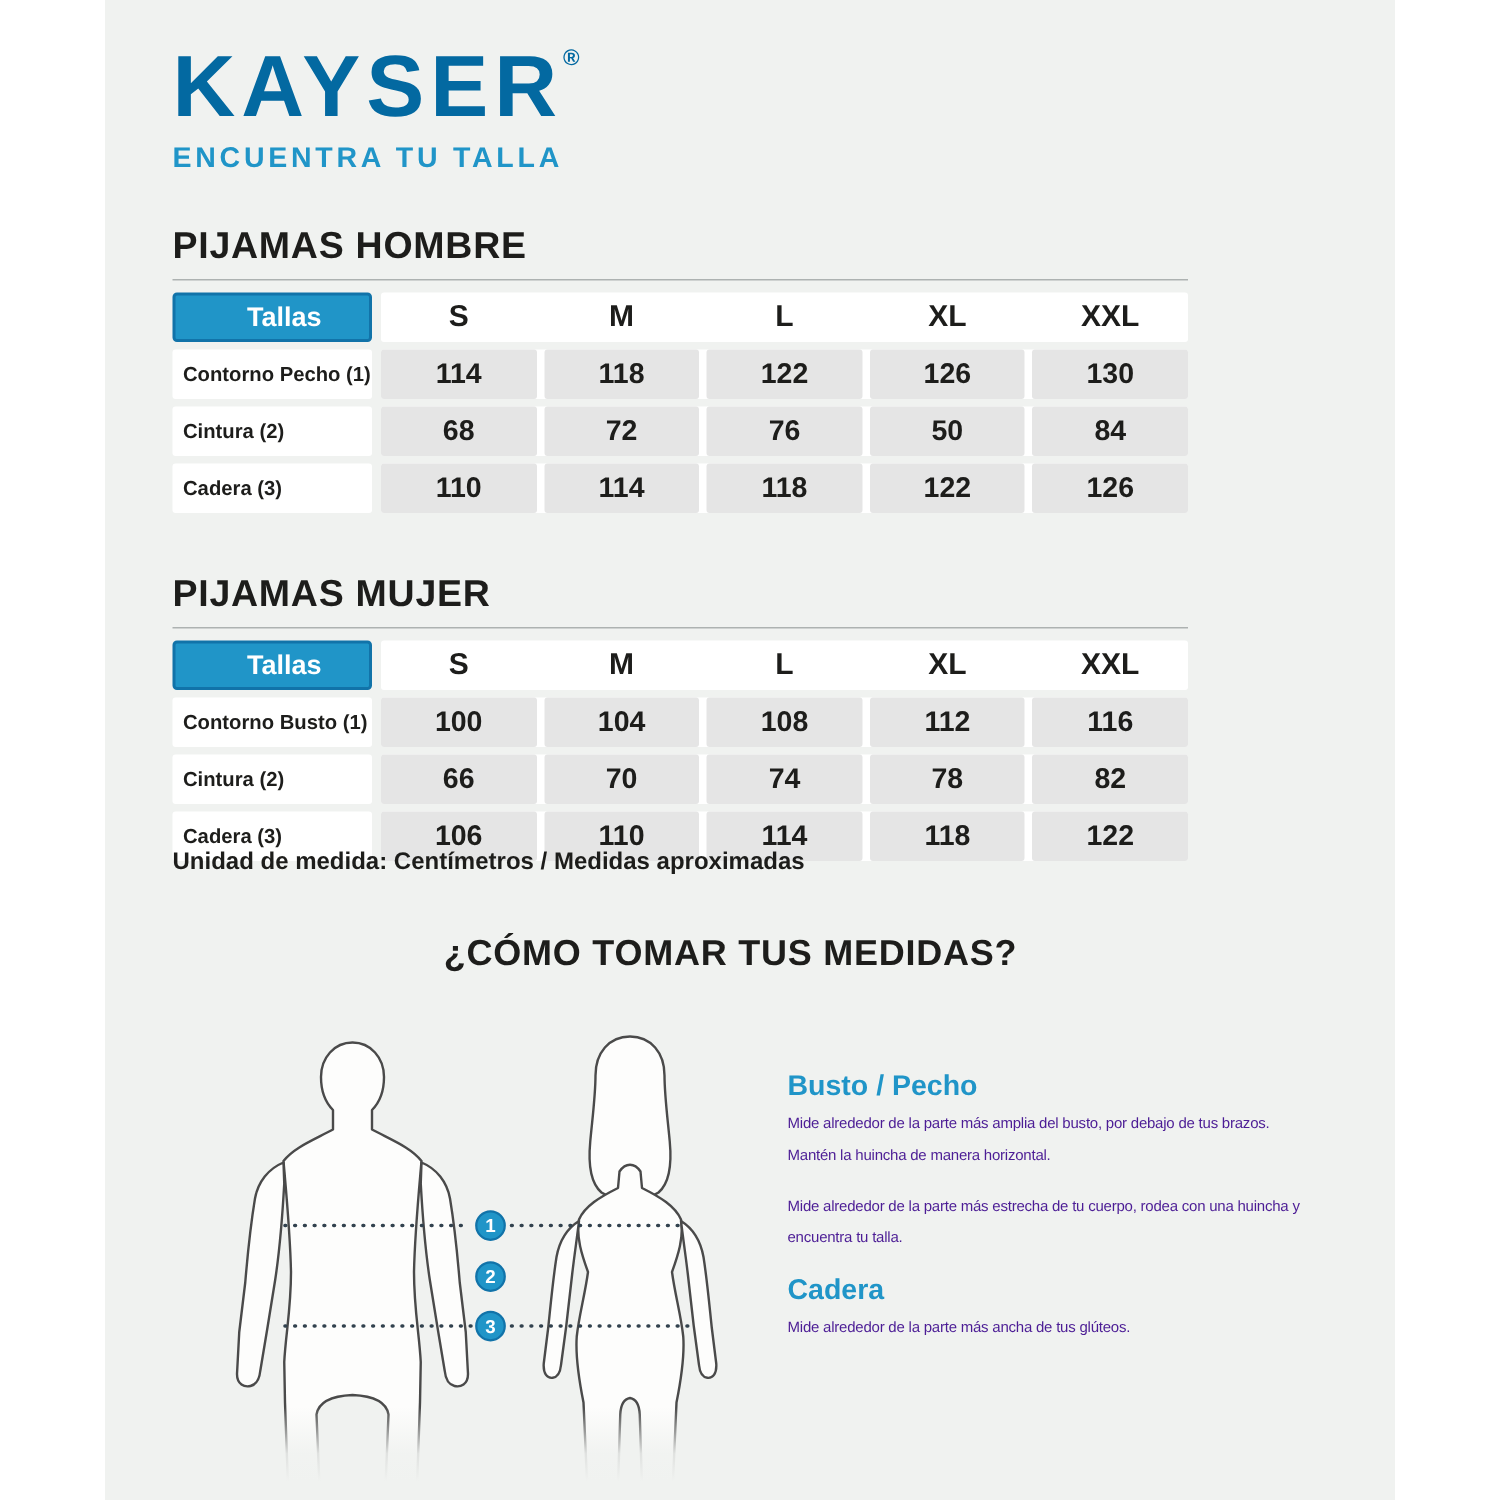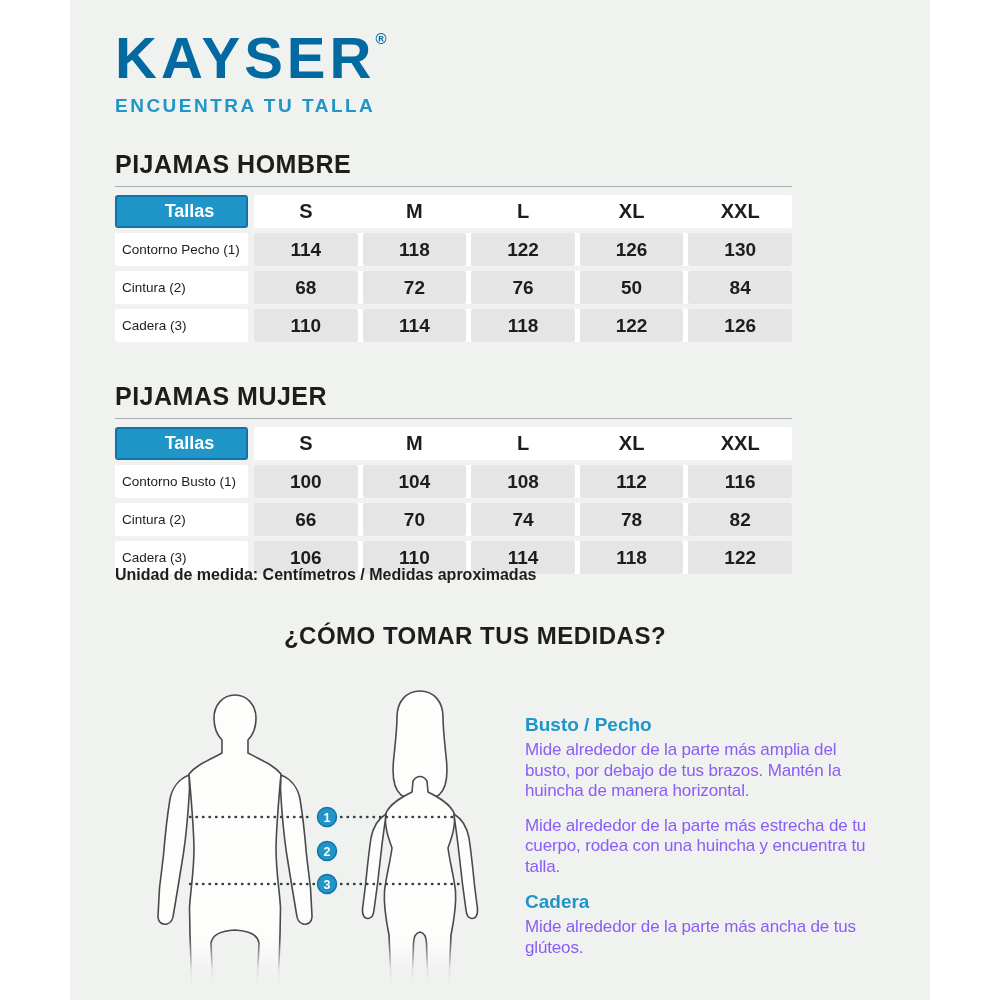--- a/index.html
+++ b/index.html
@@ -14,33 +14,33 @@
   .tagline{font-size:19px;font-weight:700;letter-spacing:2.5px;color:#2095c8;margin-top:6px;}
 
   
   .table-block{left:45px;width:677px;}
   .tb-title{font-size:25px;font-weight:800;letter-spacing:0.5px;margin:0 0 7px 0;color:#1d1d1b;}
   .rule{height:1px;background:#adb2b1;margin-bottom:8px;}
   .t-row{display:grid;grid-template-columns:133px 1fr;column-gap:6px;height:33px;margin-bottom:5px;}
   .strip{background:#ffffff;display:grid;grid-template-columns:repeat(5,1fr);column-gap:5px;border-radius:2px;}
   .hcell{display:flex;align-items:center;justify-content:center;font-weight:700;font-size:20px;color:#1d1d1b;}
   .vcell{display:flex;align-items:center;justify-content:center;background:#e5e5e5;font-weight:600;font-size:19px;border-radius:2px;color:#1d1d1b;}
-  .lcell{background:#ffffff;display:flex;align-items:center;padding-left:7px;font-size:13.5px;font-weight:400;color:#1d1d1b;border-radius:2px;}
+  .lcell{background:#ffffff;display:flex;align-items:center;padding-left:7px;font-size:13.5px;font-weight:700;color:#1d1d1b;border-radius:2px;}
   .tallas-cell{background:#2095c8;border:2px solid #1173a9;color:#ffffff;display:flex;align-items:center;justify-content:center;font-size:18px;font-weight:700;border-radius:3px;padding-left:16px;}
 
   .note{left:45px;top:566px;font-size:16px;font-weight:600;color:#1d1d1b;}
 
-  .measure-title{left:0;top:622px;width:810px;text-align:center;font-size:24px;font-weight:800;letter-spacing:0.5px;color:#1d1d1b;}
+  .measure-title{left:12px;top:622px;width:810px;text-align:center;font-size:24px;font-weight:800;letter-spacing:0.5px;color:#1d1d1b;}
 
   .figures{left:80px;top:685px;width:370px;height:315px;}
   .fade{left:78px;top:938px;width:374px;height:62px;background:linear-gradient(to bottom,rgba(240,242,240,0) 0%,rgba(240,242,240,0.9) 50%,#f0f2f0 80%);}
 
   .guides{left:455px;top:714px;width:350px;}
   .guide h3{font-size:19px;font-weight:700;color:#2095c8;margin:0 0 4px 0;}
-  .guide p{font-size:17px;line-height:20.5px;margin:0 0 14px 0;color:#8b5cf6;font-weight:500;letter-spacing:-0.15px;}
+  .guide p{font-size:10px;line-height:20.5px;margin:0 0 14px 0;color:#4c1d95;font-weight:500;letter-spacing:-0.15px;}
 </style>
 </head>
 <body>
 
 <div class="canvas">
 
   <div class="abs brand">
     <div class="logo"><span>KAYSER</span><span class="reg">®</span></div>
     <div class="tagline">ENCUENTRA TU TALLA</div>
   </div>

